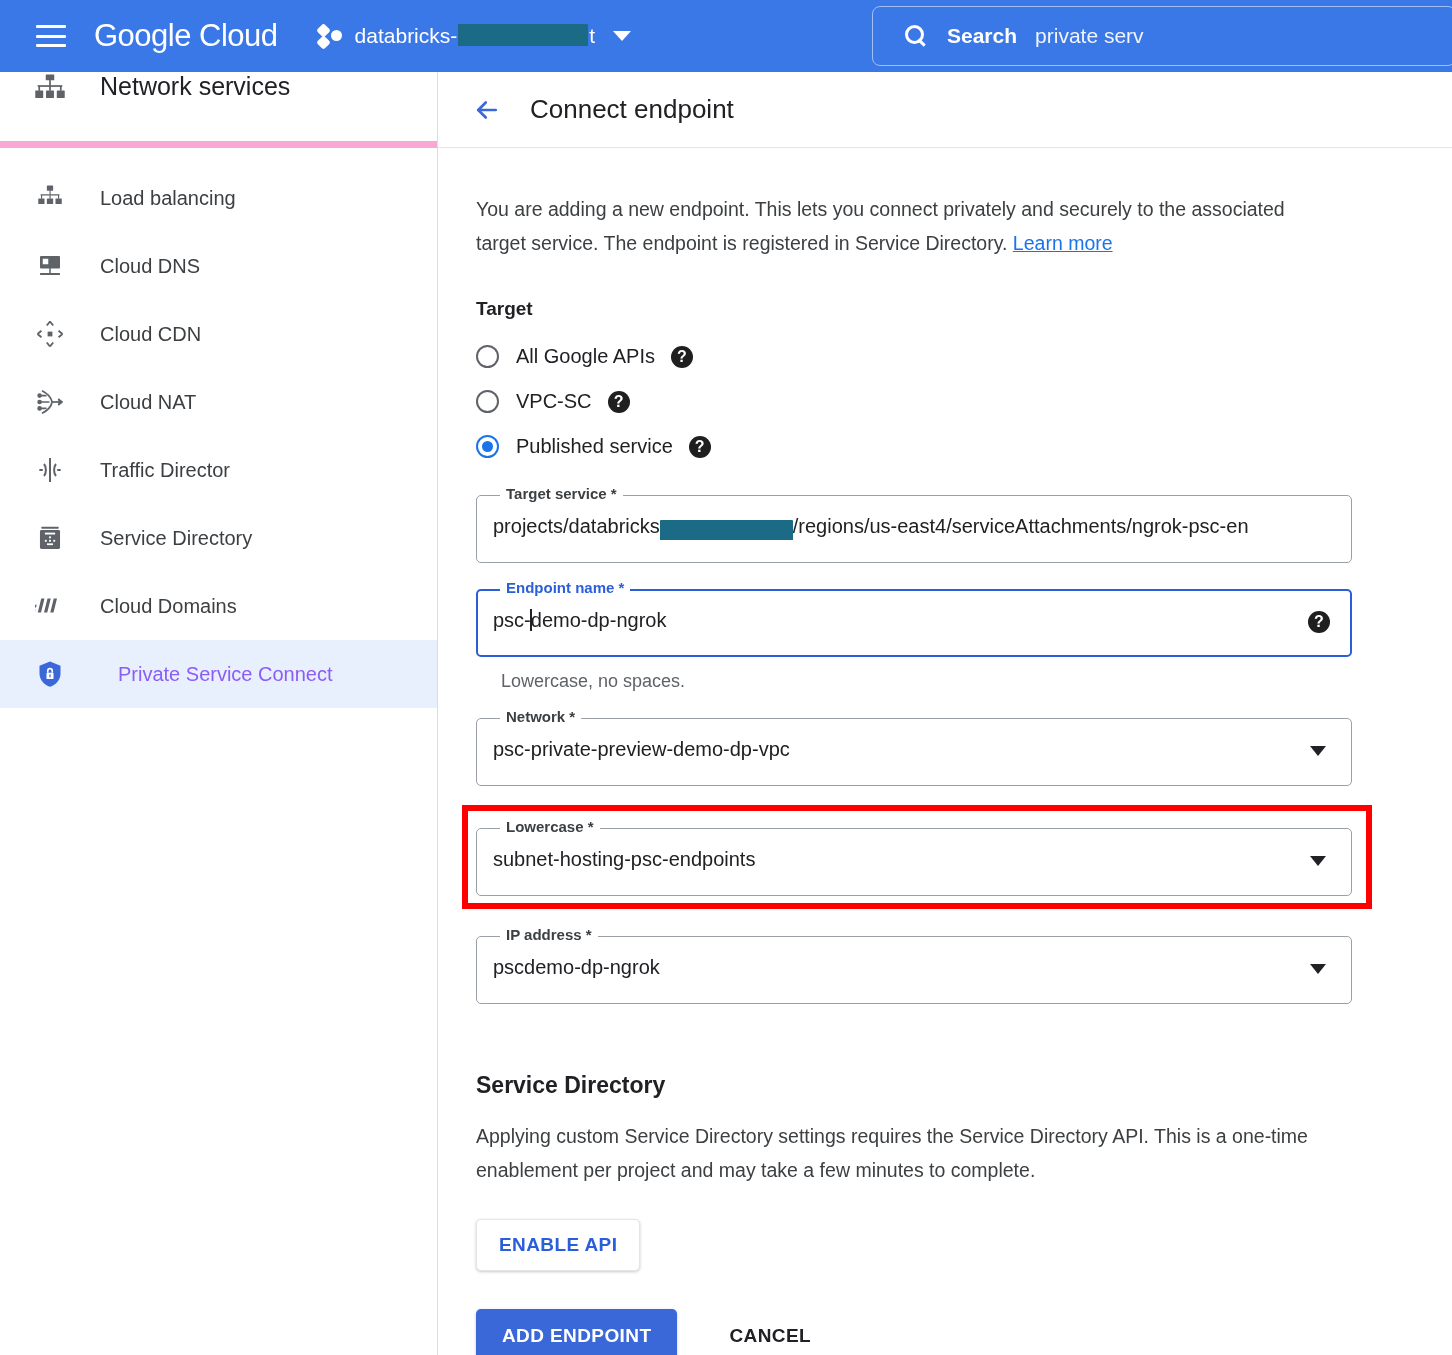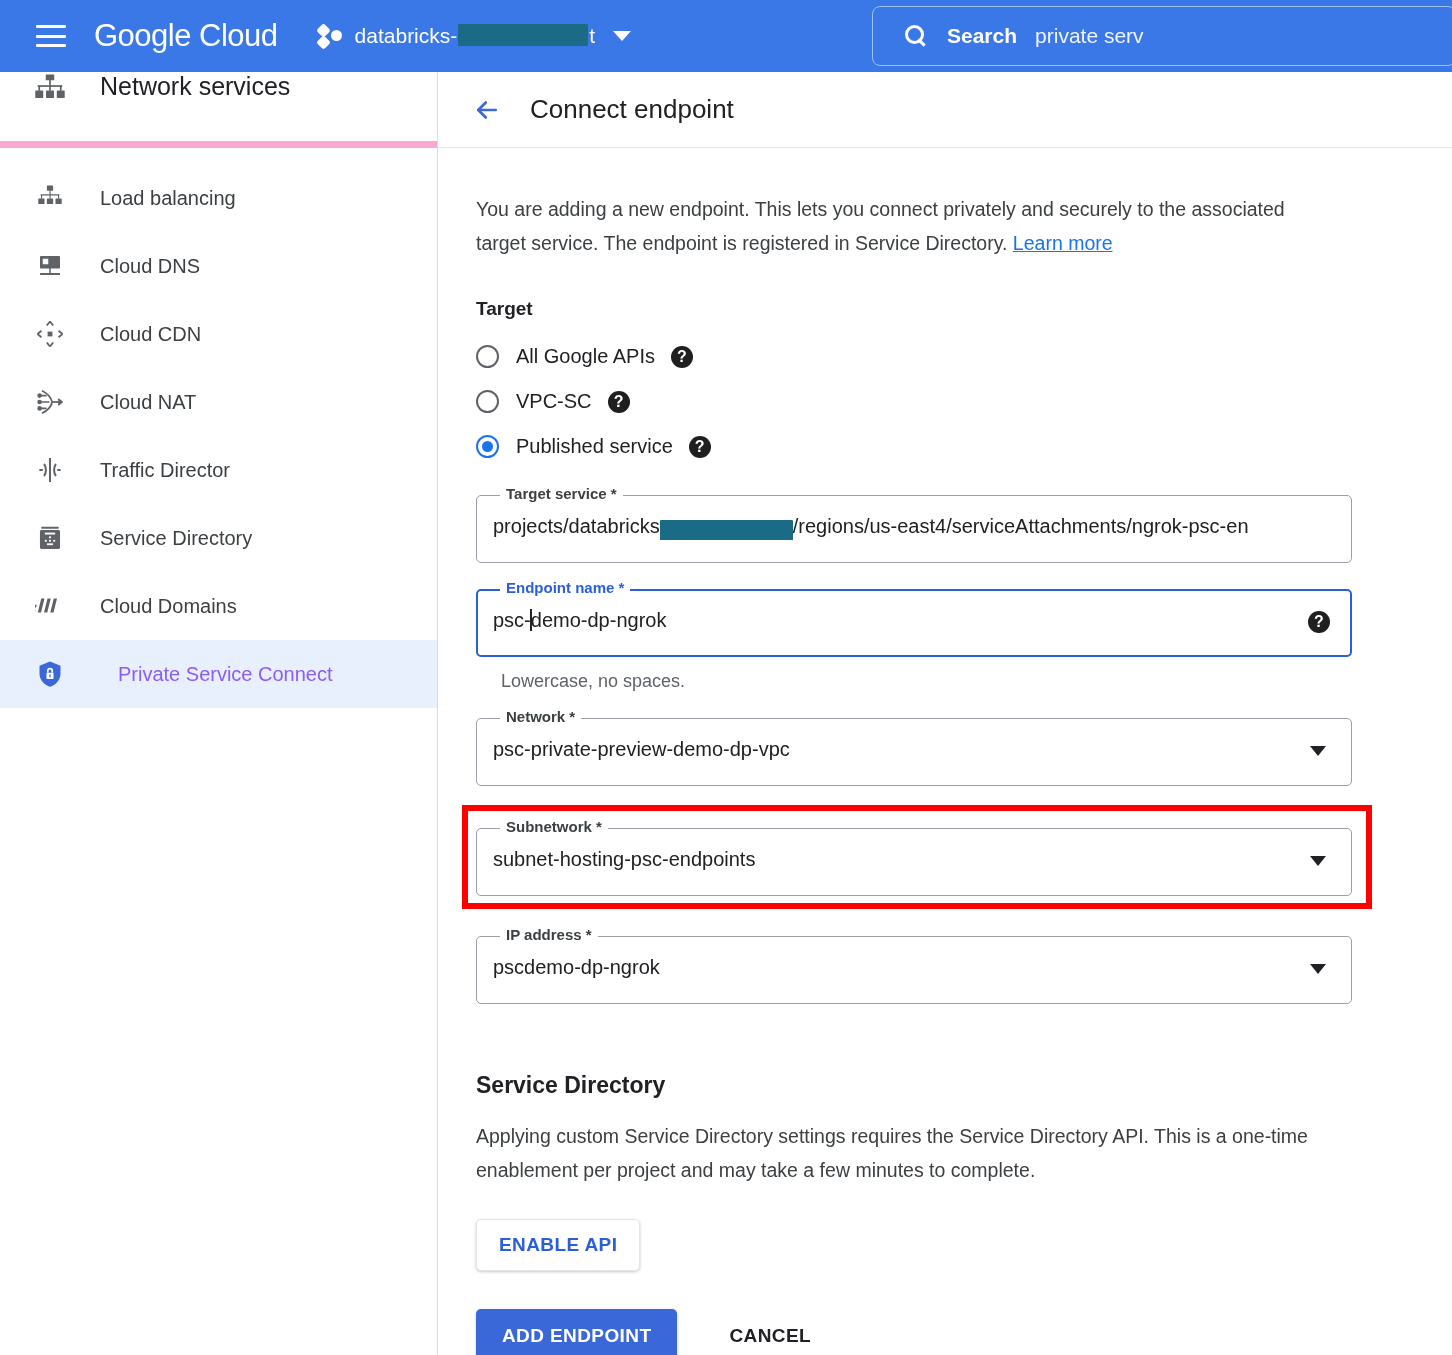--- a/index.html
+++ b/index.html
@@ -648,21 +648,21 @@
       <div class="field">
         <div class="box"></div>
         <div class="legend">Network *</div>
         <div class="value">psc-private-preview-demo-dp-vpc</div>
         <div class="dropdown-caret"></div>
       </div>
 
       
       <div class="field" style="margin-top:42px;">
         <div class="box"></div>
-        <div class="legend">Subnetwork *</div>
+        <div class="legend">Lowercase *</div>
         <div class="value">subnet-hosting-psc-endpoints</div>
         <div class="dropdown-caret"></div>
       </div>
 
       
       <div class="field" style="margin-top:40px;">
         <div class="box"></div>
         <div class="legend">IP address *</div>
         <div class="value">pscdemo-dp-ngrok</div>
         <div class="dropdown-caret"></div>

